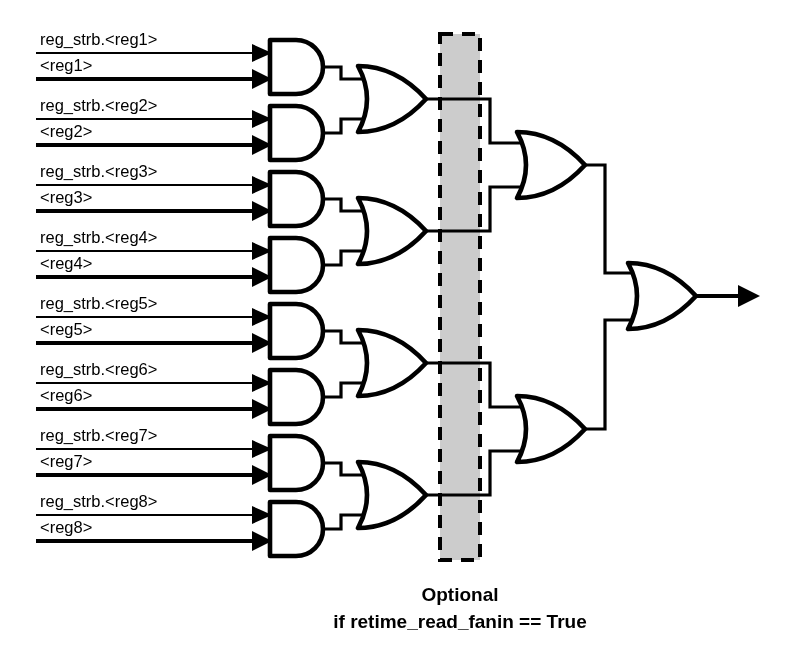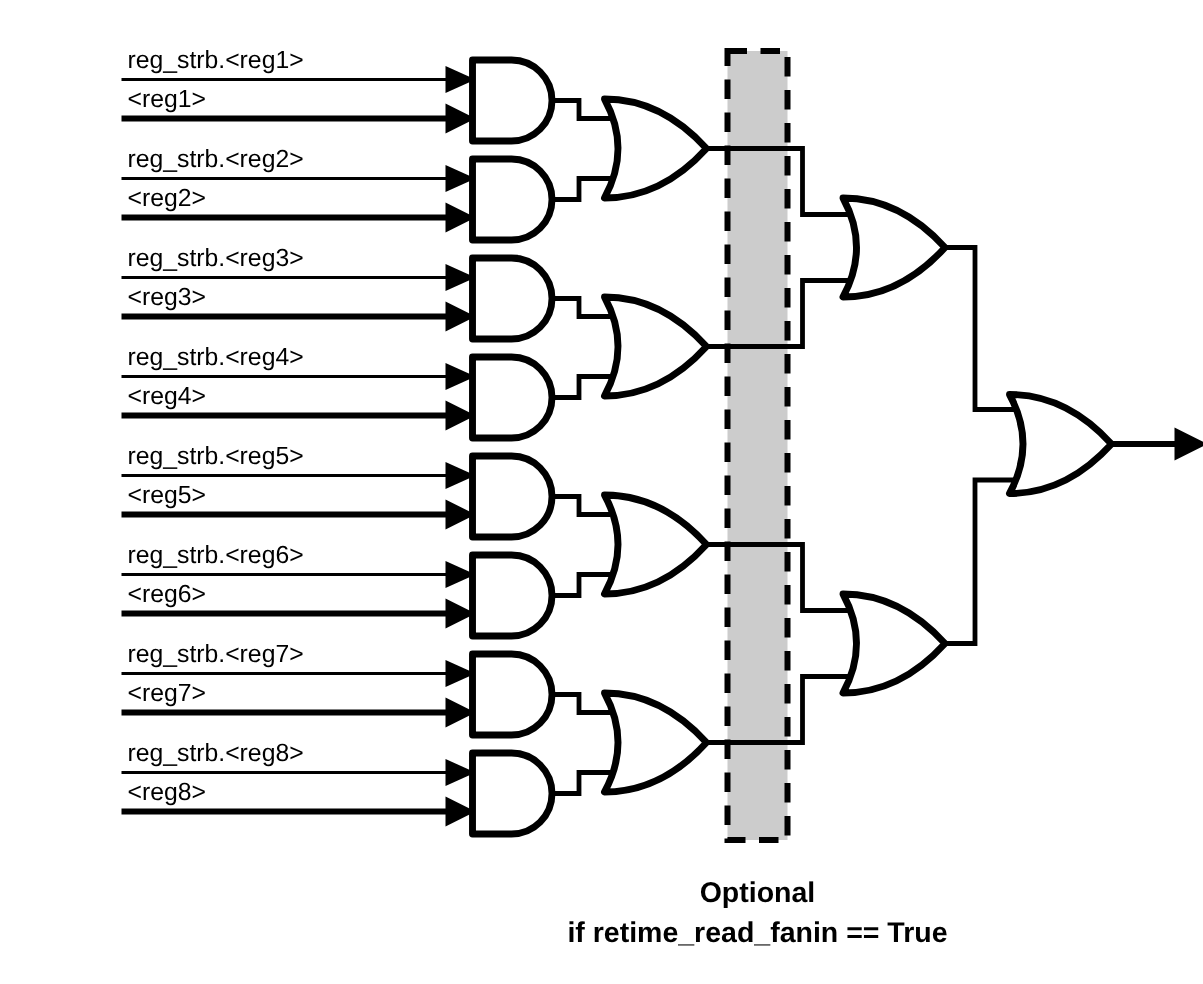--- a/index.html
+++ b/index.html
@@ -10,21 +10,20 @@
   body {
     width: 802px;
     height: 656px;
     font-family: "Liberation Sans", sans-serif;
     overflow: hidden;
   }
   #diagram-root {
     position: relative;
     width: 670px;
     height: 656px;
-    padding-left: 45px;
   }
   svg#logic-svg {
     display: block;
     width: 802px;
     height: 656px;
   }
   .wire {
     stroke: #000000;
     fill: none;
     stroke-linecap: butt;

